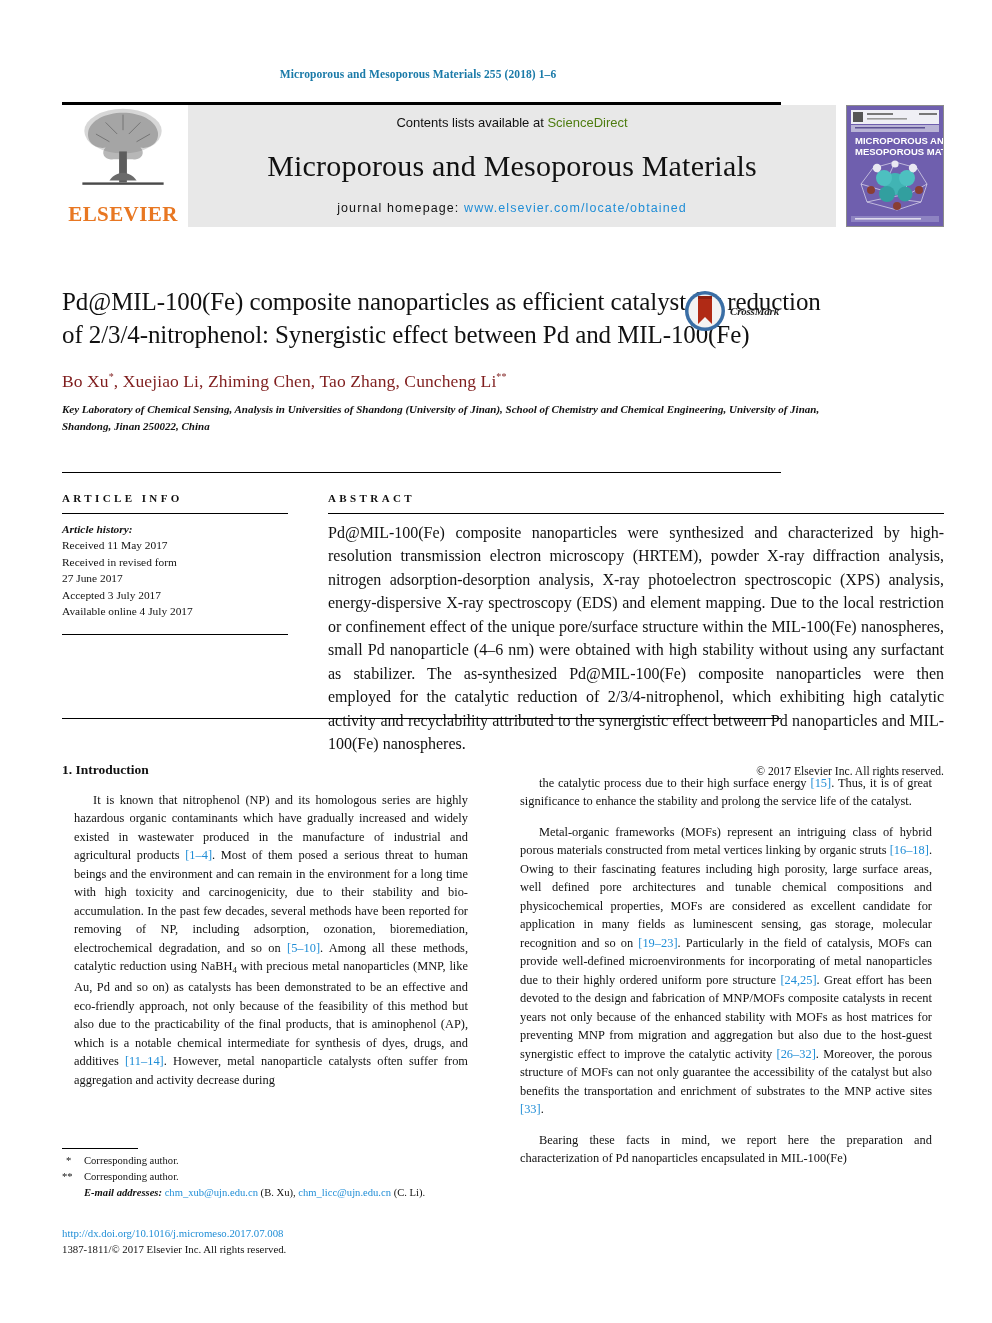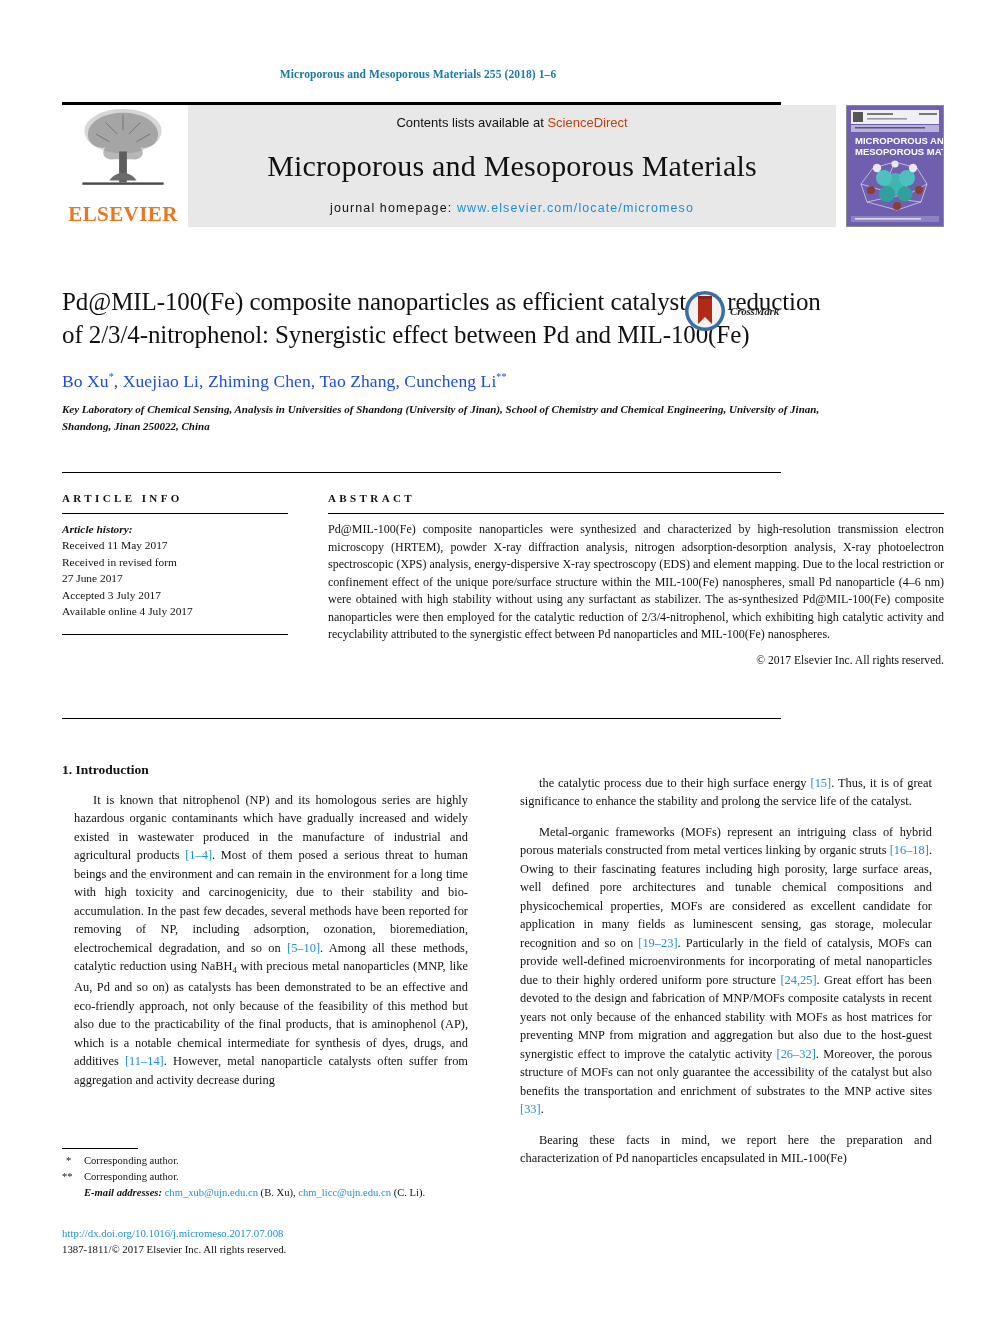--- a/index.html
+++ b/index.html
@@ -68,21 +68,21 @@
     justify-content: space-between;
     padding: 10px 0 12px 0;
     margin-left: 4px;
     margin-right: 10px;
   }
   .contents-line {
     font-family: "Liberation Sans", sans-serif;
     font-size: 13px;
     color: #111;
   }
-  .contents-line .sd { color: #c2410c; }
+  .contents-line .sd { color: #4d7c0f; }
   .journal-name {
     font-family: "Liberation Serif", serif;
     font-size: 30px;
     color: #111;
     letter-spacing: 0.2px;
   }
   .homepage-line {
     font-family: "Liberation Sans", sans-serif;
     font-size: 12.5px;
     color: #111;
@@ -103,21 +103,21 @@
     font-size: 25px;
     line-height: 1.33;
     font-weight: normal;
     color: #111;
     margin: 0;
     letter-spacing: -0.1px;
   }
   .authors {
     margin-top: 19px;
     font-size: 17.5px;
-    color: #1d4ed8;
+    color: #7f1d1d;
     letter-spacing: 0.1px;
   }
   .authors sup { font-size: 10px; vertical-align: super; }
   .affiliation {
     margin-top: 9px;
     font-size: 11px;
     font-style: italic;
     font-weight: bold;
     line-height: 1.55;
     color: #111;
@@ -156,21 +156,21 @@
     margin-bottom: 9px;
   }
   .thin-rule { border-top: 1.2px solid #000; margin-bottom: 7px; }
   .info-body { font-size: 11.4px; line-height: 1.44; color: #111; }
   .info-body .lbl { font-style: italic; font-weight: bold; }
   .info-gap { height: 14px; }
 
   
   .abs-col { position: absolute; left: 328px; top: 492px; width: 616px; }
   .abs-body {
-    font-size: 12px;
+    font-size: 16px;
     line-height: 1.465;
     text-align: justify;
     color: #111;
     margin-top: 1px;
   }
   .abs-copy { margin-top: 10px; text-align: right; font-size: 11.6px; color: #111; }
 
   .rule-abs-bottom {
     position: absolute;
     left: 62px; right: 55px; top: 718px;
@@ -253,21 +253,21 @@
       </svg>
       <div class="elsevier-word">ELSEVIER</div>
     </div>
 
     <div class="band-center">
       <div class="contents-line">
         <span>Contents lists available at </span><span class="sd">ScienceDirect</span>
       </div>
       <div class="journal-name">Microporous and Mesoporous Materials</div>
       <div class="homepage-line">
-        <span>journal homepage: </span><span class="hp-url">www.elsevier.com/locate/micromeso</span>
+        <span>journal homepage: </span><span class="hp-url">www.elsevier.com/locate/obtained</span>
       </div>
     </div>
 
     <div class="cover-thumb">
       <svg width="96" height="120" viewBox="0 0 96 120">
         <rect x="0" y="0" width="96" height="120" fill="#6f5fae"></rect>
         <rect x="4" y="4" width="88" height="14" fill="#efeff5"></rect>
         <rect x="6" y="6" width="10" height="10" fill="#555"></rect>
         <rect x="20" y="7" width="26" height="2" fill="#777"></rect>
         <rect x="72" y="7" width="18" height="2" fill="#777"></rect>

